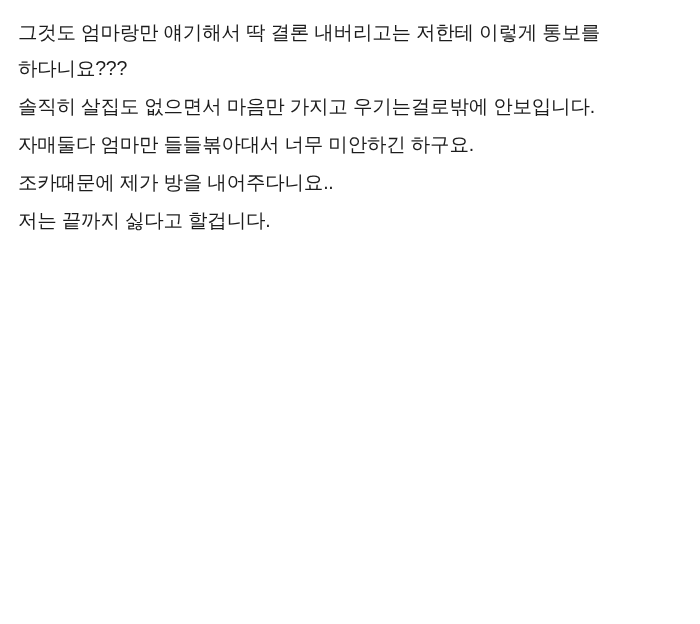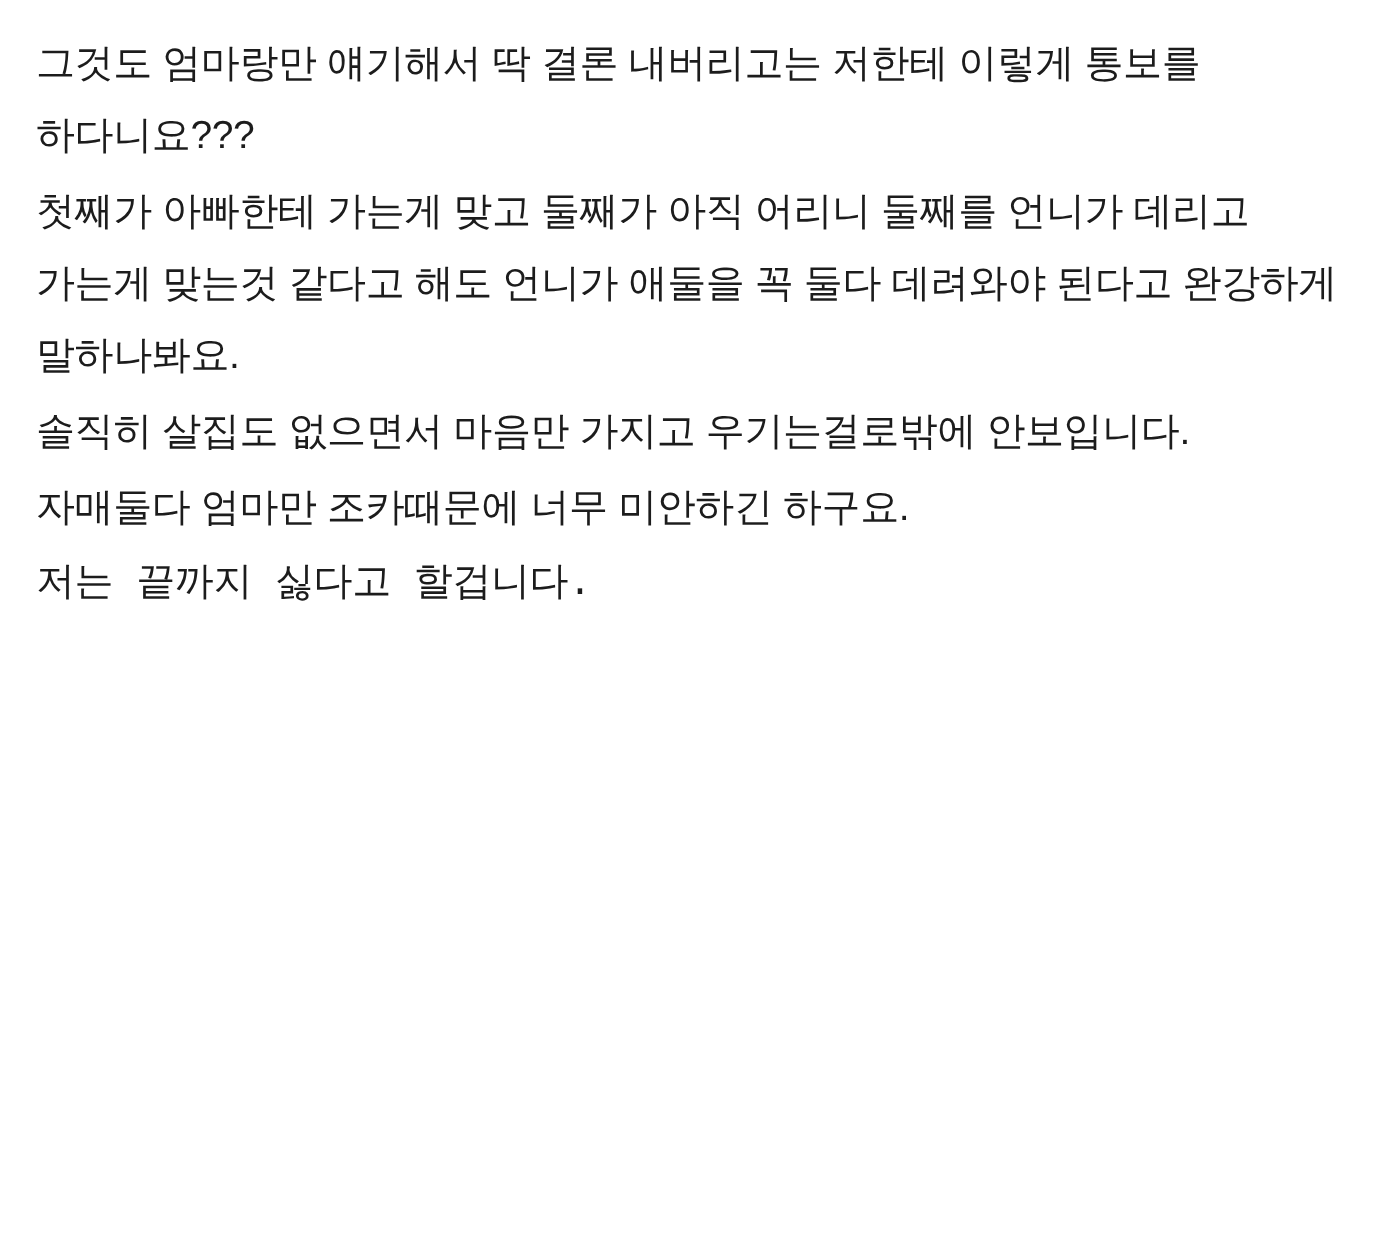--- a/index.html
+++ b/index.html
@@ -25,25 +25,24 @@
     font-size: 19.5px;
     line-height: 36px;
     letter-spacing: -0.2px;
     color: #1c1c1c;
     margin: 0 0 2px 0;
     word-break: keep-all;
     white-space: pre-wrap;
   }
   .para.tight {
     margin-bottom: 0;
-    font-family: Liberation Mono, monospace;
   }
 </style>
 </head>
 <body>
 
 <div class="page">
   <p class="para">그것도 엄마랑만 얘기해서 딱 결론 내버리고는 저한테 이렇게 통보를 하다니요???</p>
-  <p class="para">첫째가 아빠한테 가는게 맞고 둘째가 아직 어리니 둘째를 언니가 데리고 가는게 맞는것 같다고 해도 언니가 애둘을 꼭 둘다 데려와야 된다고 완강하게 말하나봐요.</p>
   <p class="para">솔직히 살집도 없으면서 마음만 가지고 우기는걸로밖에 안보입니다.</p>
-  <p class="para">자매둘다 엄마만 조카때문에 너무 미안하긴 하구요.</p>
+  <p class="para">자매둘다 엄마만 들들볶아대서 너무 미안하긴 하구요.</p>
+  <p class="para">조카때문에 제가 방을 내어주다니요..</p>
   <p class="para tight">저는 끝까지 싫다고 할겁니다.</p>
 </div>
 
 </body></html>

